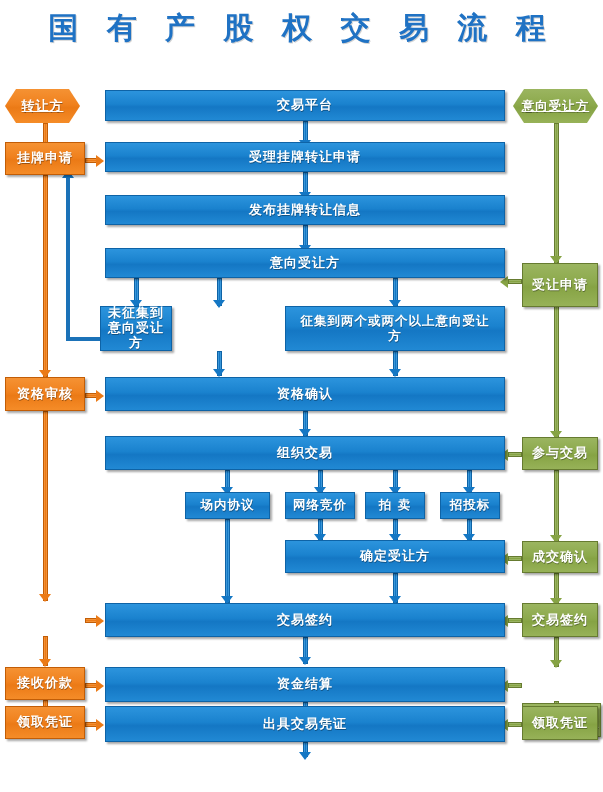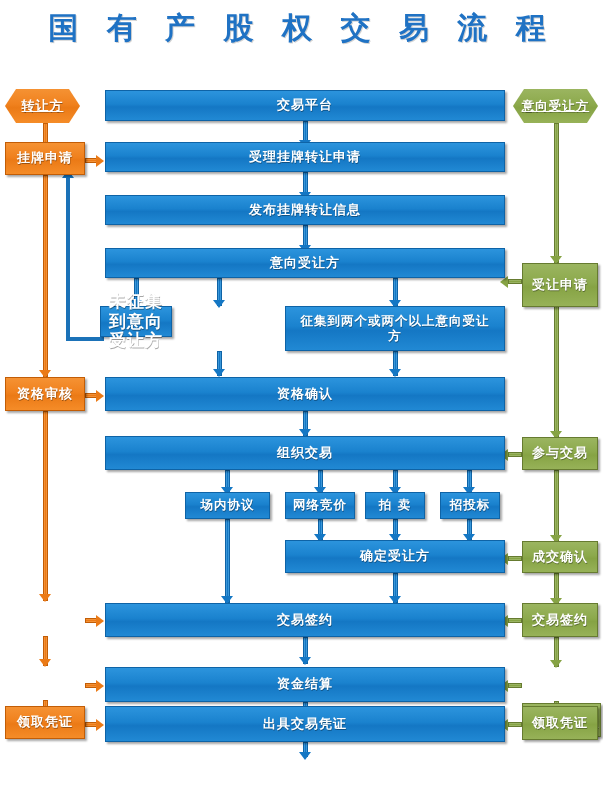--- a/index.html
+++ b/index.html
@@ -234,32 +234,33 @@
   <div class="conn hline c-green" style="left:508px; top:722px; width:14px;"></div>
   <div class="ah ah-left g" style="left:500px; top:718.5px;"></div>
 
   <div class="node orange octa" style="left:5px; top:89px; width:75px; height:34px; font-size:13px;">转让方</div>
 
   <div class="node orange" style="left:5px; top:142px; width:80px; height:33px; font-size:13px;">挂牌申请</div>
 
   <div class="node orange" style="left:5px; top:377px; width:80px; height:34px; font-size:13px;">资格审核</div>
 
 
+  <div class="node orange" style="left:5px; top:667px; width:80px; height:33px; font-size:13px;">接收价款</div>
 
   <div class="node orange" style="left:5px; top:706px; width:80px; height:33px; font-size:13px;">领取凭证</div>
 
   <div class="node blue" style="left:105px; top:90px; width:400px; height:31px; font-size:13px;">交易平台</div>
 
   <div class="node blue" style="left:105px; top:142px; width:400px; height:30px; font-size:13px;">受理挂牌转让申请</div>
 
   <div class="node blue" style="left:105px; top:195px; width:400px; height:30px; font-size:13px;">发布挂牌转让信息</div>
 
   <div class="node blue" style="left:105px; top:248px; width:400px; height:30px; font-size:13px;">意向受让方</div>
 
-  <div class="node blue" style="left:100px; top:306px; width:72px; height:31px; font-size:17px; padding:0 4px;">未征集到意向受让方</div>
+  <div class="node blue" style="left:100px; top:306px; width:72px; height:45px; font-size:13px; padding:0 4px;">未征集到意向受让方</div>
 
 
   <div class="node blue" style="left:285px; top:306px; width:220px; height:45px; font-size:12.5px; padding:0 12px;">征集到两个或两个以上意向受让方</div>
 
   <div class="node blue" style="left:105px; top:377px; width:400px; height:34px; font-size:13px;">资格确认</div>
 
   <div class="node blue" style="left:105px; top:436px; width:400px; height:34px; font-size:13px;">组织交易</div>
 
   <div class="node blue" style="left:185px; top:492px; width:85px; height:27px; font-size:12.5px;">场内协议</div>
 

